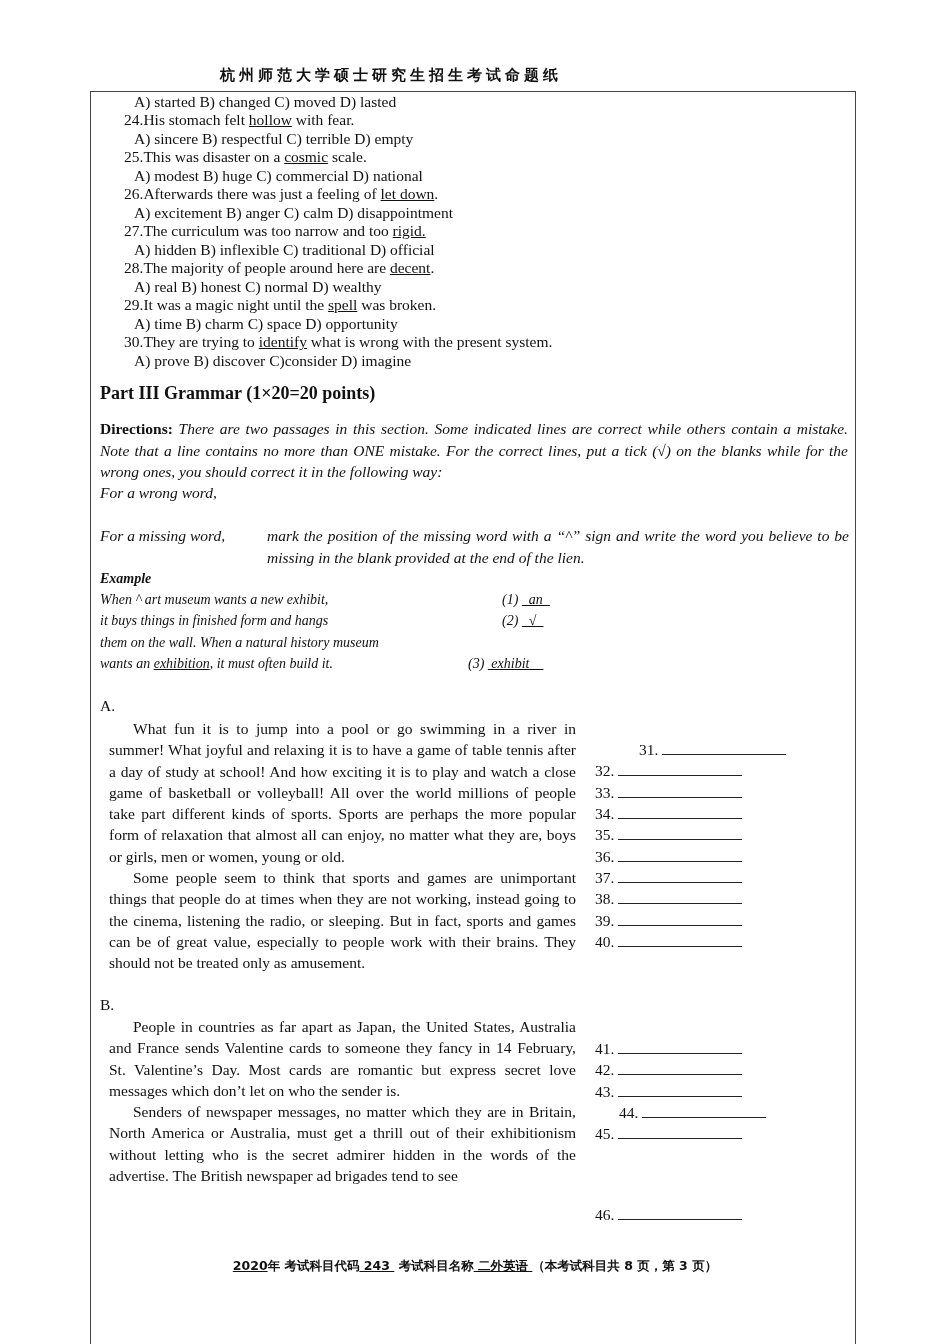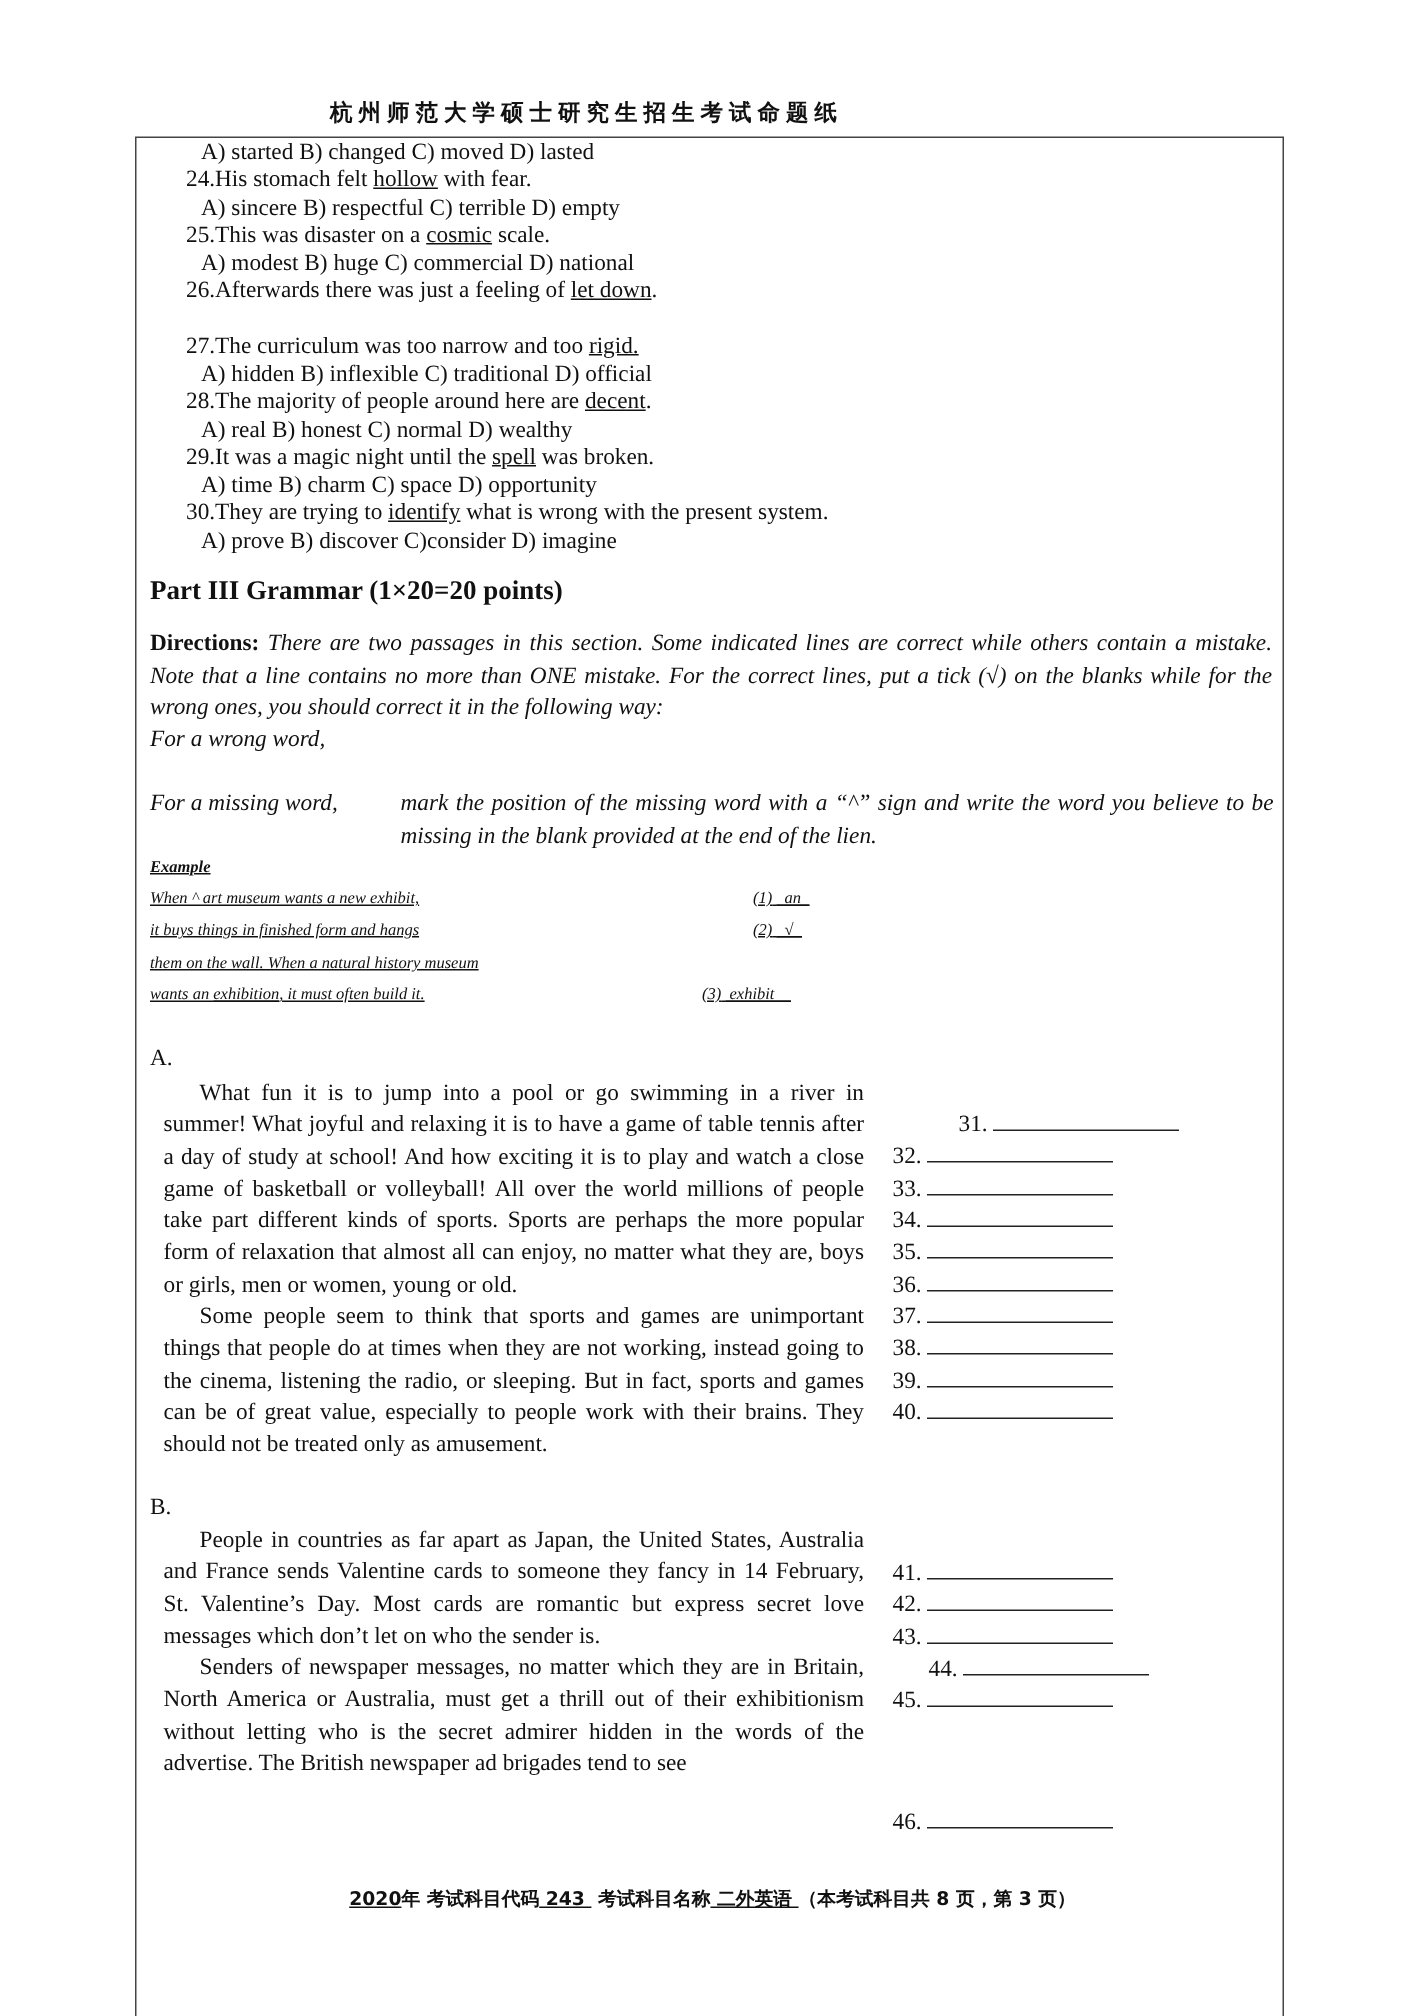--- a/index.html
+++ b/index.html
@@ -7,21 +7,21 @@
   .header { position: absolute; top: 66px; left: 0; width: 782px; text-align: center; font-family: "DejaVu Sans", sans-serif; font-weight: bold; font-size: 15px; letter-spacing: 4px; }
   .frame { position: absolute; left: 90px; top: 91px; width: 766px; height: 1340px; border: 1px solid #444; box-sizing: border-box; overflow: hidden; }
   .line { position: absolute; font-size: 15.5px; line-height: 18px; white-space: nowrap; }
   u { text-decoration: underline; }
   .opt { left: 43px; }
   .q { left: 9px; margin-left: 24px; }
   .part-title { position: absolute; left: 9px; top: 291px; font-weight: bold; font-size: 18px; }
   .dir { position: absolute; left: 9px; width: 748px; font-size: 15.5px; line-height: 21.5px; text-align: justify; }
   .dir i { font-style: italic; }
   .row2 { position: absolute; font-size: 15.5px; font-style: italic; line-height: 21.5px; }
-  .ex { position: absolute; font-size: 11px; font-style: italic; line-height: 21.3px; text-decoration: underline; }
+  .ex { position: absolute; font-size: 14px; font-style: italic; line-height: 21.3px; }
   .passage { position: absolute; left: 18px; width: 467px; font-size: 15.5px; line-height: 21.3px; text-align: justify; }
   .passage p { margin: 0; text-indent: 24px; }
   .blank { position: absolute; left: 504px; font-size: 15.5px; line-height: 21.3px; white-space: nowrap; }
   .blank .ul { display: inline-block; width: 124px; border-bottom: 1px solid #222; height: 14px; vertical-align: baseline; margin-left: 4px; }
   .footer { position: absolute; top: 1258px; left: 0; width: 950px; text-align: center; font-family: "DejaVu Sans", sans-serif; font-weight: bold; font-size: 12.5px; }
   .footer u { text-decoration: underline; }
 </style>
 </head>
 <body>
 
@@ -31,20 +31,21 @@
 
   <div class="line opt" style="top:1px">A) started    B) changed    C) moved       D) lasted</div>
 
   <div class="line q" style="top:19px"><span>24.His stomach felt </span><u>hollow</u><span> with fear.</span></div>
   <div class="line opt" style="top:38px">A) sincere   B) respectful     C) terrible      D) empty</div>
 
   <div class="line q" style="top:56px"><span>25.This was disaster on a </span><u>cosmic</u><span> scale.</span></div>
   <div class="line opt" style="top:75px">A) modest    B) huge      C) commercial     D) national</div>
 
   <div class="line q" style="top:93px"><span>26.Afterwards there was just a feeling of </span><u>let down</u><span>.</span></div>
+  <div class="line opt" style="top:112px">A) excitement   B) anger   C) calm   D) disappointment</div>
 
   <div class="line q" style="top:130px"><span>27.The curriculum was too narrow and too </span><u>rigid.</u><span></span></div>
   <div class="line opt" style="top:149px">A) hidden    B) inflexible    C) traditional   D) official</div>
 
   <div class="line q" style="top:167px"><span>28.The majority of people around here are </span><u>decent</u><span>.</span></div>
   <div class="line opt" style="top:186px">A) real      B) honest   C) normal      D) wealthy</div>
 
   <div class="line q" style="top:204px"><span>29.It was a magic night until the </span><u>spell</u><span> was broken.</span></div>
   <div class="line opt" style="top:223px">A) time     B) charm   C) space   D) opportunity</div>
 

